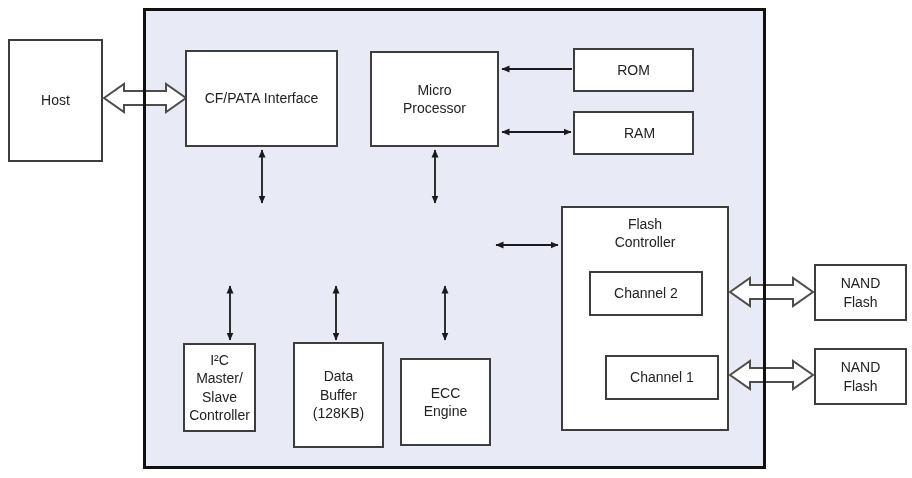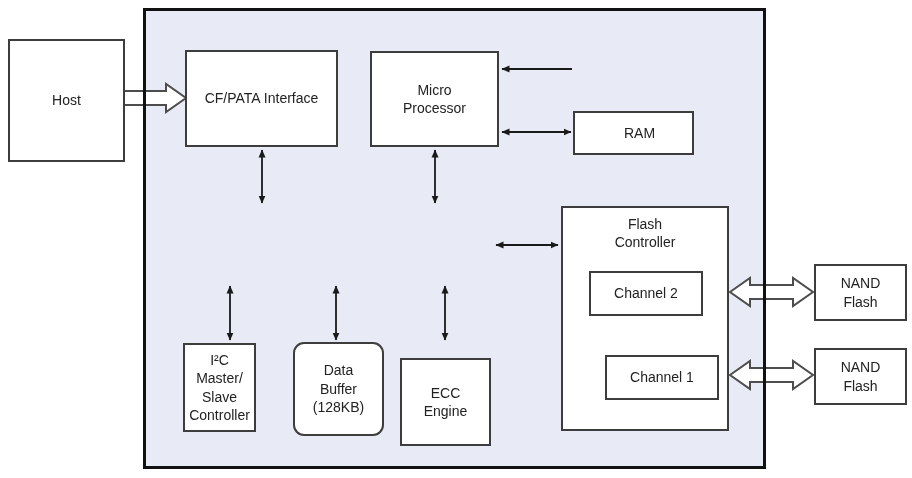--- a/index.html
+++ b/index.html
@@ -63,33 +63,36 @@
     <line class="thin-line" x1="336" y1="286" x2="336" y2="340" marker-start="url(#ah)" marker-end="url(#ah)"></line>
     <line class="thin-line" x1="445" y1="286" x2="445" y2="340" marker-start="url(#ah)" marker-end="url(#ah)"></line>
 
     <polygon class="hollow" points="104,98 124,84 124,91 166,91 166,84 186,98 166,112 166,105 124,105 124,112"></polygon>
     <polygon class="hollow" points="730,292 750,278 750,285 793,285 793,278 813,292 793,306 793,299 750,299 750,306"></polygon>
     <polygon class="hollow" points="730,375 750,361 750,368 793,368 793,361 813,375 793,389 793,382 750,382 750,389"></polygon>
   </svg>
 
   <div class="container-border"></div>
 
-  <div class="box" style="left:8px;top:39px;width:117px;height:123px;">
+  <div class="box" style="left:8px;top:39px;width:95px;height:123px;">
     <span>Host</span>
   </div>
 
   <div class="box" style="left:370px;top:51px;width:129px;height:96px;">
     <span>Micro
 Processor</span>
   </div>
 
   <div class="box" style="left:185px;top:50px;width:153px;height:97px;">
     <span>CF/PATA Interface</span>
   </div>
 
+  <div class="box" style="left:573px;top:48px;width:121px;height:44px;">
+    <span>ROM</span>
+  </div>
 
   <div class="box" style="left:573px;top:111px;width:121px;height:44px;padding-left:12px;">
     <span>RAM</span>
   </div>
 
 
   <div class="box top-label" style="left:561px;top:206px;width:168px;height:225px;">
     <span>Flash
 Controller</span>
   </div>
@@ -101,21 +104,21 @@
   <div class="box" style="left:589px;top:355px;width:114px;height:45px;margin-left:16px;">
     <span>Channel 1</span>
   </div>
 
   <div class="box" style="left:183px;top:343px;width:73px;height:89px;">
     <span>I²C Master/
 Slave
 Controller</span>
   </div>
 
-  <div class="box" style="left:293px;top:342px;width:91px;height:94px;border-radius:11px;">
+  <div class="box" style="left:293px;top:342px;width:91px;height:106px;">
     <span>Data
 Buffer
 (128KB)</span>
   </div>
 
   <div class="box" style="left:400px;top:358px;width:91px;height:88px;">
     <span>ECC
 Engine</span>
   </div>
 

